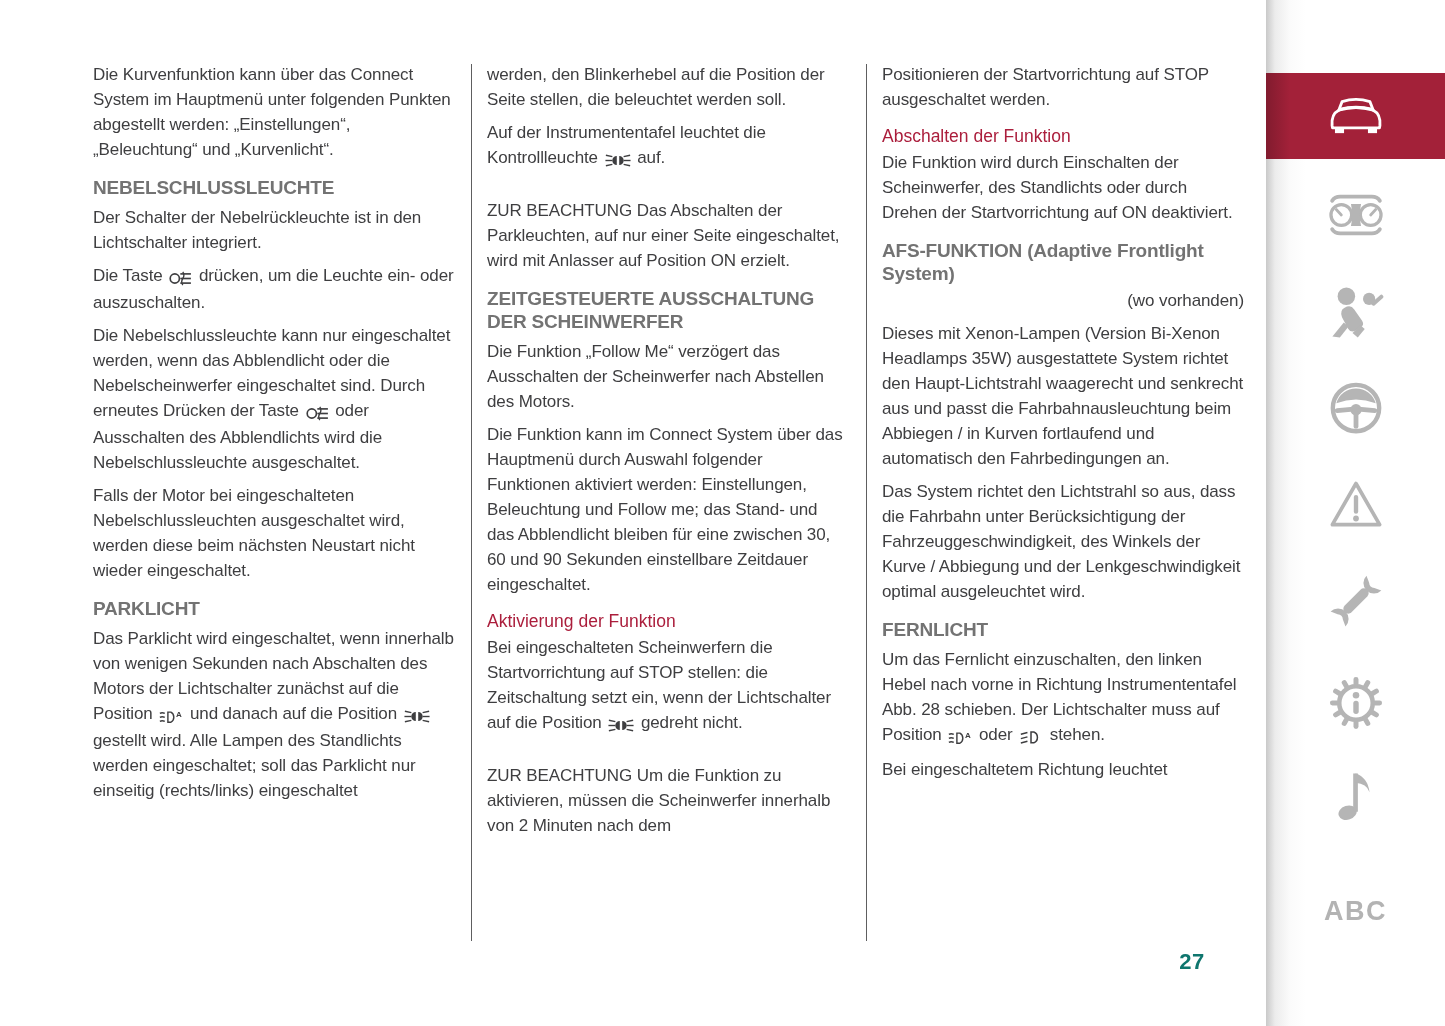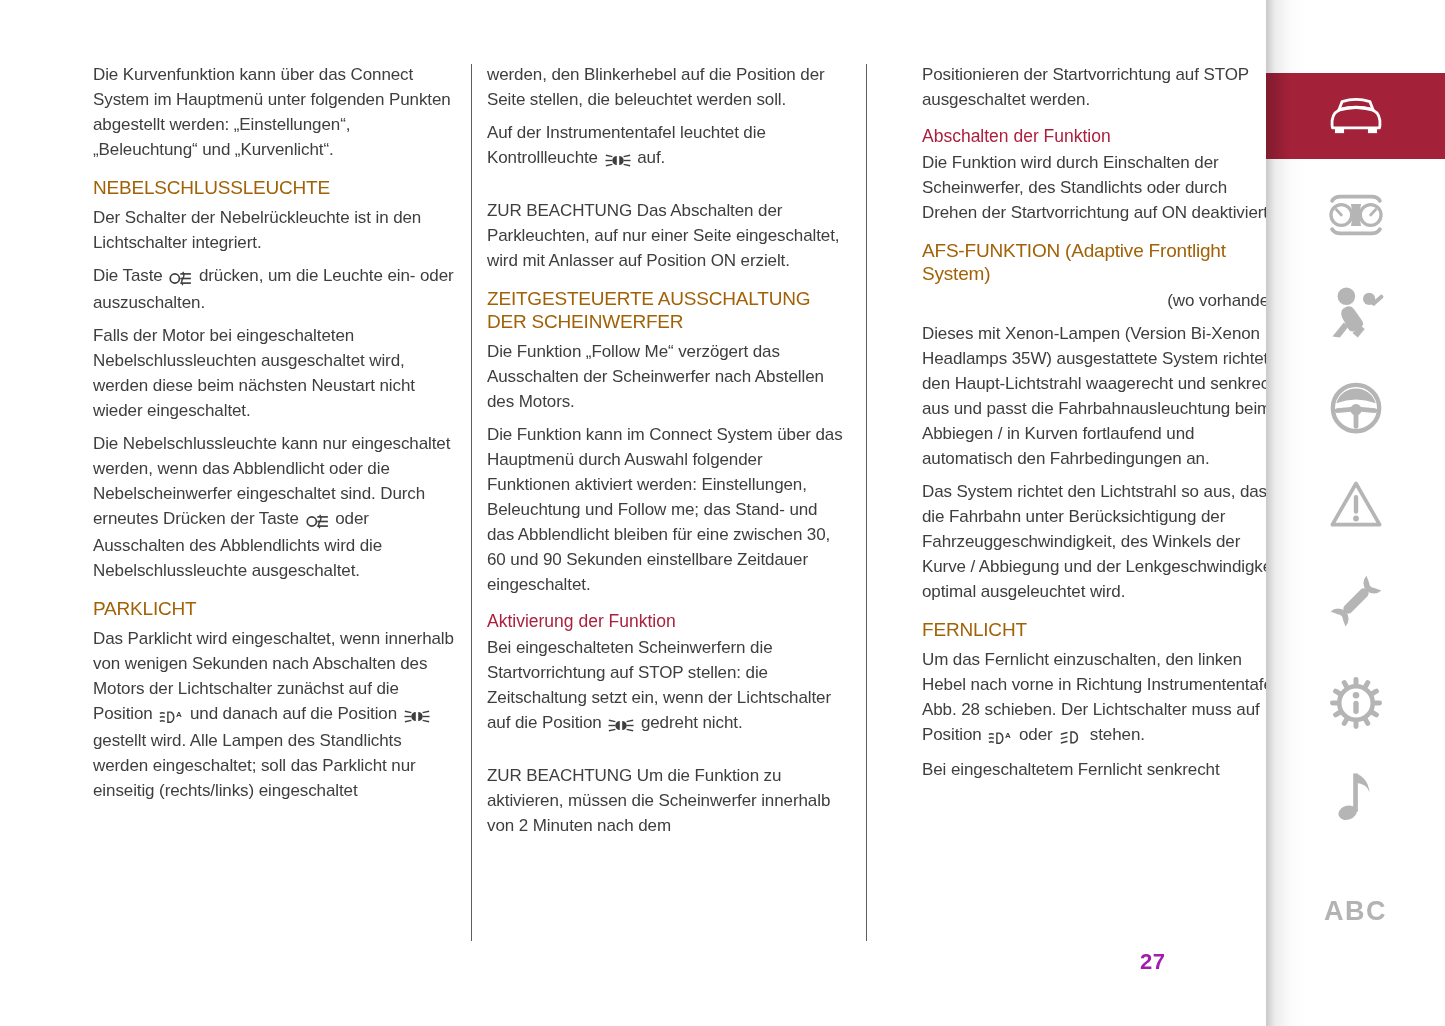--- a/index.html
+++ b/index.html
@@ -3,28 +3,28 @@
 <meta charset="utf-8">
 <style>
   html,body{margin:0;padding:0;background:#ffffff;}
   .page{position:relative;width:1445px;height:1026px;background:#ffffff;overflow:hidden;
         font-family:"Liberation Sans", sans-serif;}
   
   .col{position:absolute;top:62px;width:362px;}
   .col p{font-size:17px;line-height:25px;margin:0 0 8px 0;color:#3e3e40;letter-spacing:-0.1px;}
   .col p.gap-lg{margin-top:26px;}
   .col p.tight{margin-top:-3px;text-align:right;}
-  .h1{color:#a16207;font-weight:normal;font-size:19px;line-height:23px;margin:14px 0 6px 0;
+  .h1{color:#737373;font-weight:bold;font-size:19px;line-height:23px;margin:14px 0 6px 0;
       letter-spacing:-0.2px;}
   .h2{color:#ab1e3c;font-weight:normal;font-size:17.5px;line-height:24px;margin:12px 0 2px 0;}
   .ic{display:inline-block;vertical-align:-2px;margin:0 2px;color:#3e3e40;}
   .ic svg{display:inline-block;vertical-align:middle;}
   .vline{position:absolute;top:64px;height:877px;width:1.4px;background:#5e5e60;}
-  .pagenum{position:absolute;left:1140px;top:949px;width:104px;text-align:left;
-           font-size:22px;font-weight:bold;color:#a21caf;letter-spacing:0.5px;}
+  .pagenum{position:absolute;left:1140px;top:949px;width:104px;text-align:center;
+           font-size:22px;font-weight:bold;color:#0f766e;letter-spacing:0.5px;}
   
   .sidebar{position:absolute;left:1266px;top:0;width:179px;height:1026px;
            background:linear-gradient(to right,#c9c9c9 0px,#ececec 9px,#fbfbfb 24px,#ffffff 40px);}
   .tab{position:absolute;left:0;top:73px;width:179px;height:86px;
        background:linear-gradient(to right,#811b2e 0px,#a32139 24px,#a32139 100%);
        display:flex;align-items:center;justify-content:center;}
   .side-ic{position:absolute;left:0;width:100%;display:flex;justify-content:center;color:#b5b5b5;}
   .abc{position:absolute;left:0;top:896px;width:100%;text-align:center;
        font-size:27px;font-weight:bold;color:#b3b3b3;letter-spacing:1.5px;}
 </style>
@@ -43,30 +43,30 @@
         <p><span>Der Schalter der Nebelrückleuchte ist in den Lichtschalter integriert.</span></p>
         <p><span>Die Taste </span><span class="ic"><svg viewBox="0 0 25 16" width="23" height="15">
               <circle cx="6.3" cy="8" r="5" fill="none" stroke="currentColor" stroke-width="1.8"></circle>
               <path d="M15,0.8 q2.4,3.6 0,7.2 q-2.4,3.6 0,7.2" fill="none" stroke="currentColor" stroke-width="1.5"></path>
               <g stroke="currentColor" stroke-width="1.8">
                 <line x1="12.3" y1="3" x2="23.8" y2="3"></line>
                 <line x1="12.3" y1="8" x2="23.8" y2="8"></line>
                 <line x1="12.3" y1="13" x2="23.8" y2="13"></line>
               </g>
             </svg></span><span> drücken, um die Leuchte ein- oder auszuschalten.</span></p>
-        <p><span>Falls der Motor bei eingeschalteten Nebelschlussleuchten ausgeschaltet wird, werden diese beim nächsten Neustart nicht wieder eingeschaltet.</span></p>
         <p><span>Die Nebelschlussleuchte kann nur eingeschaltet werden, wenn das Abblendlicht oder die Nebelscheinwerfer eingeschaltet sind. Durch erneutes Drücken der Taste </span><span class="ic"><svg viewBox="0 0 25 16" width="23" height="15">
               <circle cx="6.3" cy="8" r="5" fill="none" stroke="currentColor" stroke-width="1.8"></circle>
               <path d="M15,0.8 q2.4,3.6 0,7.2 q-2.4,3.6 0,7.2" fill="none" stroke="currentColor" stroke-width="1.5"></path>
               <g stroke="currentColor" stroke-width="1.8">
                 <line x1="12.3" y1="3" x2="23.8" y2="3"></line>
                 <line x1="12.3" y1="8" x2="23.8" y2="8"></line>
                 <line x1="12.3" y1="13" x2="23.8" y2="13"></line>
               </g>
             </svg></span><span> oder Ausschalten des Abblendlichts wird die Nebelschlussleuchte ausgeschaltet.</span></p>
+        <p><span>Falls der Motor bei eingeschalteten Nebelschlussleuchten ausgeschaltet wird, werden diese beim nächsten Neustart nicht wieder eingeschaltet.</span></p>
         <div class="h1">PARKLICHT</div>
         <p><span>Das Parklicht wird eingeschaltet, wenn innerhalb von wenigen Sekunden nach Abschalten des Motors der Lichtschalter zunächst auf die Position </span><span class="ic"><svg viewBox="0 0 27 18" width="24" height="16">
               <g stroke="currentColor" stroke-width="1.6" fill="none">
                 <path d="M1,5 q2.5,-1.6 5.5,0 M1,9.5 q2.5,-1.6 5.5,0 M1,14 q2.5,-1.6 5.5,0"></path>
                 <path d="M10,3.5 h3.4 a6.6,6.6 0 0 1 0,11.4 h-3.4 z"></path>
               </g>
               <text x="19" y="8.5" font-size="9" font-weight="bold" fill="currentColor" font-family="Liberation Sans, sans-serif">A</text>
             </svg></span><span> und danach auf die Position </span><span class="ic"><svg viewBox="0 0 30 14" width="26" height="13">
               <g stroke="currentColor" stroke-width="1.6">
                 <line x1="8.5" y1="2.5" x2="1" y2="1"></line>
@@ -106,21 +106,21 @@
                 <line x1="8.5" y1="11.5" x2="1" y2="13"></line>
                 <line x1="21.5" y1="2.5" x2="29" y2="1"></line>
                 <line x1="21.5" y1="7" x2="29.5" y2="7"></line>
                 <line x1="21.5" y1="11.5" x2="29" y2="13"></line>
               </g>
               <path d="M13.6,1.8 a5.2,5.2 0 0 0 0,10.4 z" fill="currentColor"></path>
               <path d="M16.4,1.8 a5.2,5.2 0 0 1 0,10.4 z" fill="currentColor"></path>
             </svg></span><span> gedreht nicht.</span></p>
         <p class="gap-lg"><span>ZUR BEACHTUNG Um die Funktion zu aktivieren, müssen die Scheinwerfer innerhalb von 2 Minuten nach dem</span></p>
       </div>
-      <div class="col" style="left: 922px;">
+      <div class="col" style="left: 882px;">
         <p><span>Positionieren der Startvorrichtung auf STOP ausgeschaltet werden.</span></p>
         <div class="h2">Abschalten der Funktion</div>
         <p><span>Die Funktion wird durch Einschalten der Scheinwerfer, des Standlichts oder durch Drehen der Startvorrichtung auf ON deaktiviert.</span></p>
         <div class="h1">AFS-FUNKTION (Adaptive Frontlight System)</div>
         <p class="tight"><span>(wo vorhanden)</span></p>
         <p><span>Dieses mit Xenon-Lampen (Version Bi-Xenon Headlamps 35W) ausgestattete System richtet den Haupt-Lichtstrahl waagerecht und senkrecht aus und passt die Fahrbahnausleuchtung beim Abbiegen / in Kurven fortlaufend und automatisch den Fahrbedingungen an.</span></p>
         <p><span>Das System richtet den Lichtstrahl so aus, dass die Fahrbahn unter Berücksichtigung der Fahrzeuggeschwindigkeit, des Winkels der Kurve / Abbiegung und der Lenkgeschwindigkeit optimal ausgeleuchtet wird.</span></p>
         <div class="h1">FERNLICHT</div>
         <p><span>Um das Fernlicht einzuschalten, den linken Hebel nach vorne in Richtung Instrumententafel Abb. 28 schieben. Der Lichtschalter muss auf Position </span><span class="ic"><svg viewBox="0 0 27 18" width="24" height="16">
               <g stroke="currentColor" stroke-width="1.6" fill="none">
@@ -129,21 +129,21 @@
               </g>
               <text x="19" y="8.5" font-size="9" font-weight="bold" fill="currentColor" font-family="Liberation Sans, sans-serif">A</text>
             </svg></span><span> oder </span><span class="ic"><svg viewBox="0 0 27 17" width="24" height="15">
               <g stroke="currentColor" stroke-width="1.7" fill="none">
                 <line x1="9.5" y1="2.8" x2="2" y2="4.8"></line>
                 <line x1="9.5" y1="7.8" x2="2" y2="9.8"></line>
                 <line x1="9.5" y1="12.8" x2="2" y2="14.8"></line>
                 <path d="M13.5,2.3 h3.2 a6.6,6.6 0 0 1 0,12.2 h-3.2 z"></path>
               </g>
             </svg></span><span> stehen.</span></p>
-        <p><span>Bei eingeschaltetem Fernlicht senkrecht</span></p>
+        <p><span>Bei eingeschaltetem Richtung leuchtet</span></p>
       </div>
     </div>
 
   <div class="pagenum">27</div>
 
   <div class="sidebar">
     <div class="tab">
       <span>
         <svg viewBox="0 0 60 46" width="58" height="44">
           <g fill="none" stroke="#ffffff" stroke-width="3" stroke-linejoin="round" stroke-linecap="round">

